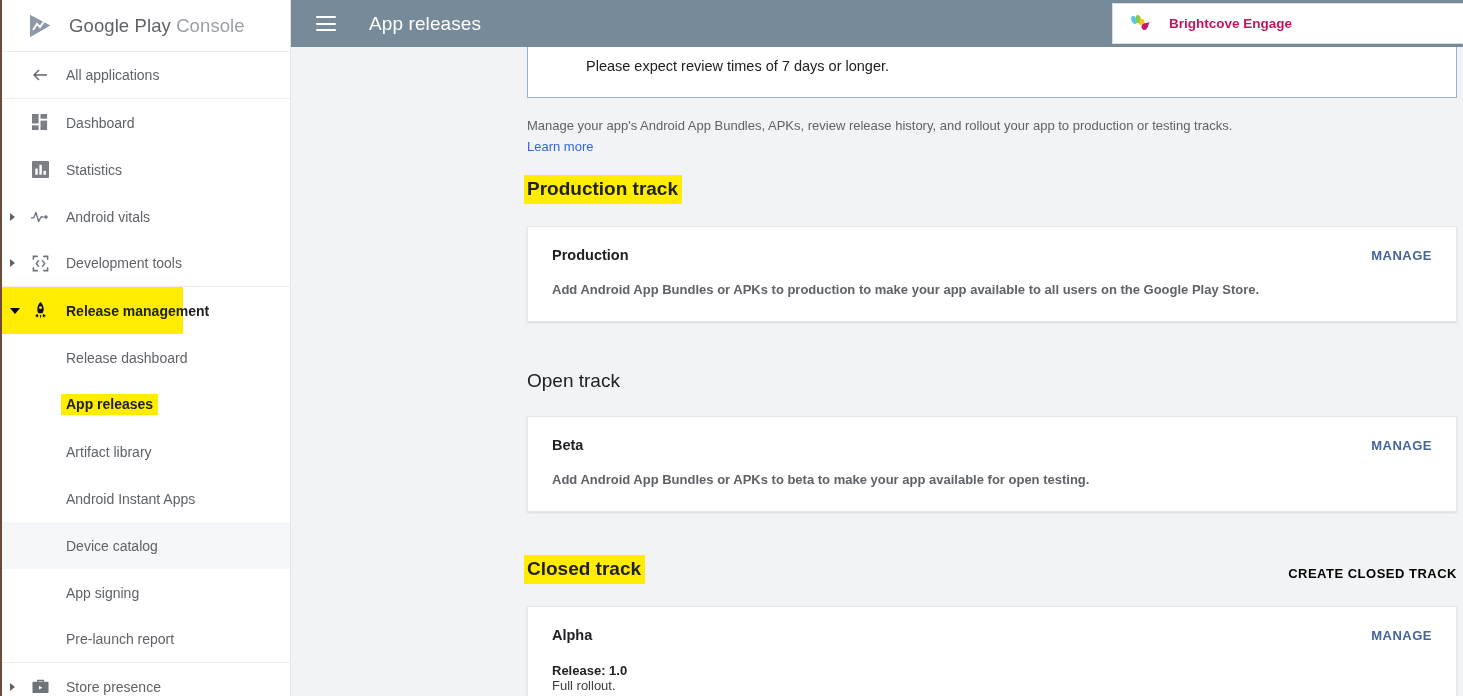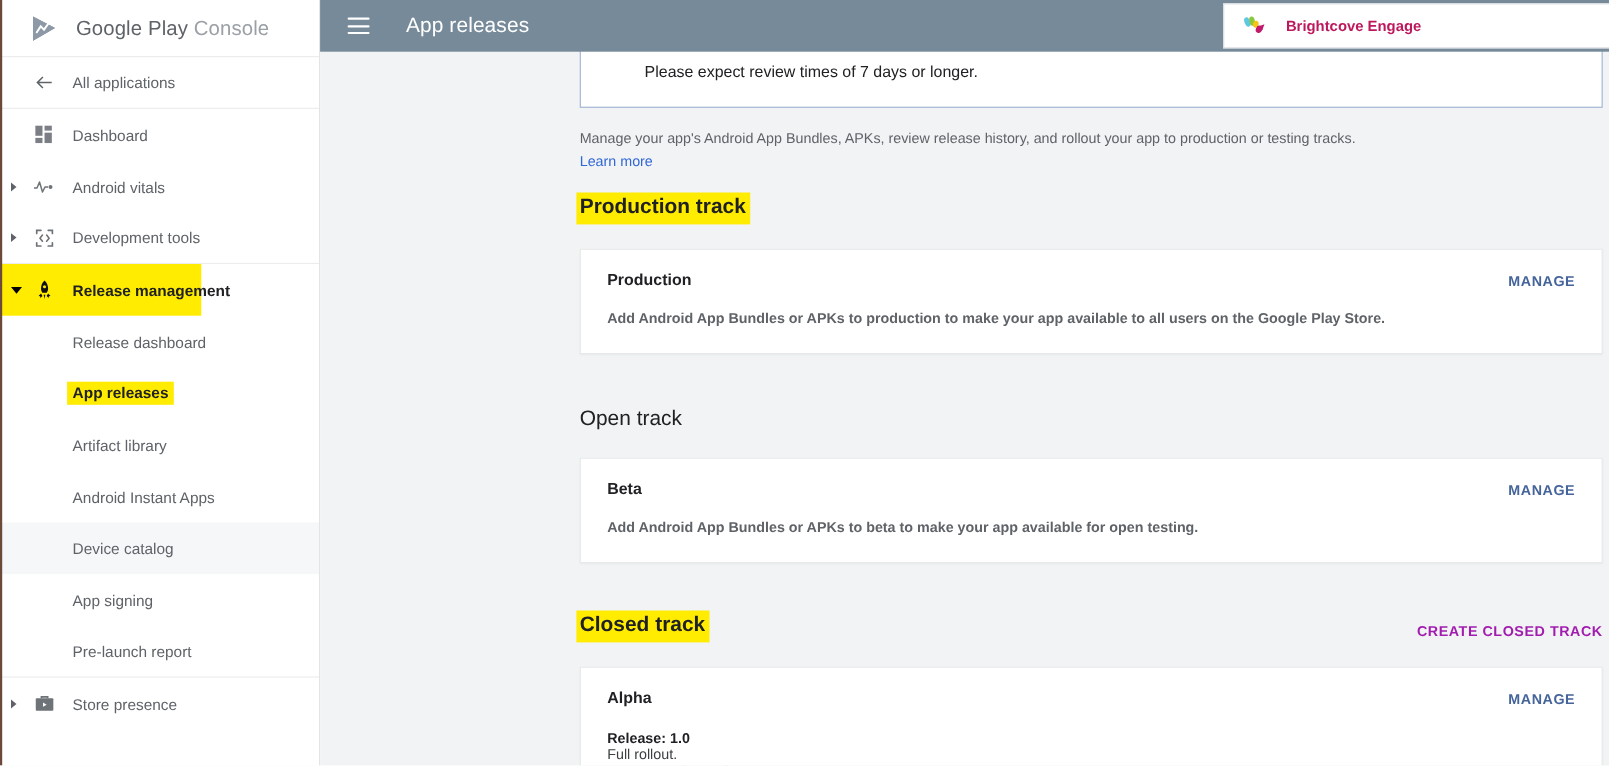--- a/index.html
+++ b/index.html
@@ -132,21 +132,21 @@
   }
   .blurb-link {
     position: absolute; left: 236px; top: 139px;
     font-size: 13px; color: #3367d6; cursor: pointer; text-align: center;
   }
 
   .section { position: absolute; left: 236px; width: 930px; }
   .section-head { display: flex; align-items: flex-end; justify-content: space-between; height: 26px; }
   .section-title { font-size: 19px; color: #202124; line-height: 26px; }
   .section-title.marked { background: #ffec00; font-weight: bold; padding: 1px 4px 2px 3px; margin-left: -3px; }
-  .section-action { font-size: 13px; font-weight: bold; color: #a21caf; letter-spacing: .5px; cursor: pointer; padding-bottom: 3px; }
+  .section-action { font-size: 13px; font-weight: bold; color: #000000; letter-spacing: .5px; cursor: pointer; padding-bottom: 3px; }
 
   .card {
     margin-top: 22px;
     background: #ffffff;
     border: 1px solid #e4e6e8;
     box-shadow: 0 1px 2px rgba(60,64,67,.12);
     padding: 20px 24px 22px 24px;
   }
   .card-head { display: flex; align-items: flex-end; justify-content: space-between; }
   .card-title { font-size: 14.5px; font-weight: bold; color: #202124; }
@@ -193,20 +193,31 @@
         <svg viewBox="0 0 18 18" width="17" height="17">
           <rect x="0" y="0" width="7" height="10" fill="#7b7f85"></rect>
           <rect x="9" y="0" width="7" height="5" fill="#7b7f85"></rect>
           <rect x="0" y="12" width="7" height="5" fill="#7b7f85"></rect>
           <rect x="9" y="7" width="7" height="10" fill="#7b7f85"></rect>
         </svg>
       </span>
       <span class="nav-label">Dashboard</span>
     </div>
 
+    <div class="nav-item">
+      <span class="nav-icon">
+        <svg viewBox="0 0 18 18" width="17" height="17">
+          <rect x="0" y="0" width="18" height="18" rx="1" fill="#7b7f85"></rect>
+          <rect x="3.5" y="8" width="2.6" height="6.5" fill="#ffffff"></rect>
+          <rect x="7.8" y="4" width="2.6" height="10.5" fill="#ffffff"></rect>
+          <rect x="12.1" y="10.5" width="2.6" height="4" fill="#ffffff"></rect>
+        </svg>
+      </span>
+      <span class="nav-label">Statistics</span>
+    </div>
 
     <div class="nav-item">
       <span class="caret"></span>
       <span class="nav-icon">
         <svg viewBox="0 0 22 16" width="22" height="16">
           <polyline points="1,9 4,9 6.5,3 9.5,13 12,8 15,8" fill="none" stroke="#6e7378" stroke-width="1.5" stroke-linejoin="round"></polyline>
           <circle cx="17.5" cy="8" r="2" fill="#6e7378"></circle>
         </svg>
       </span>
       <span class="nav-label">Android vitals</span>

